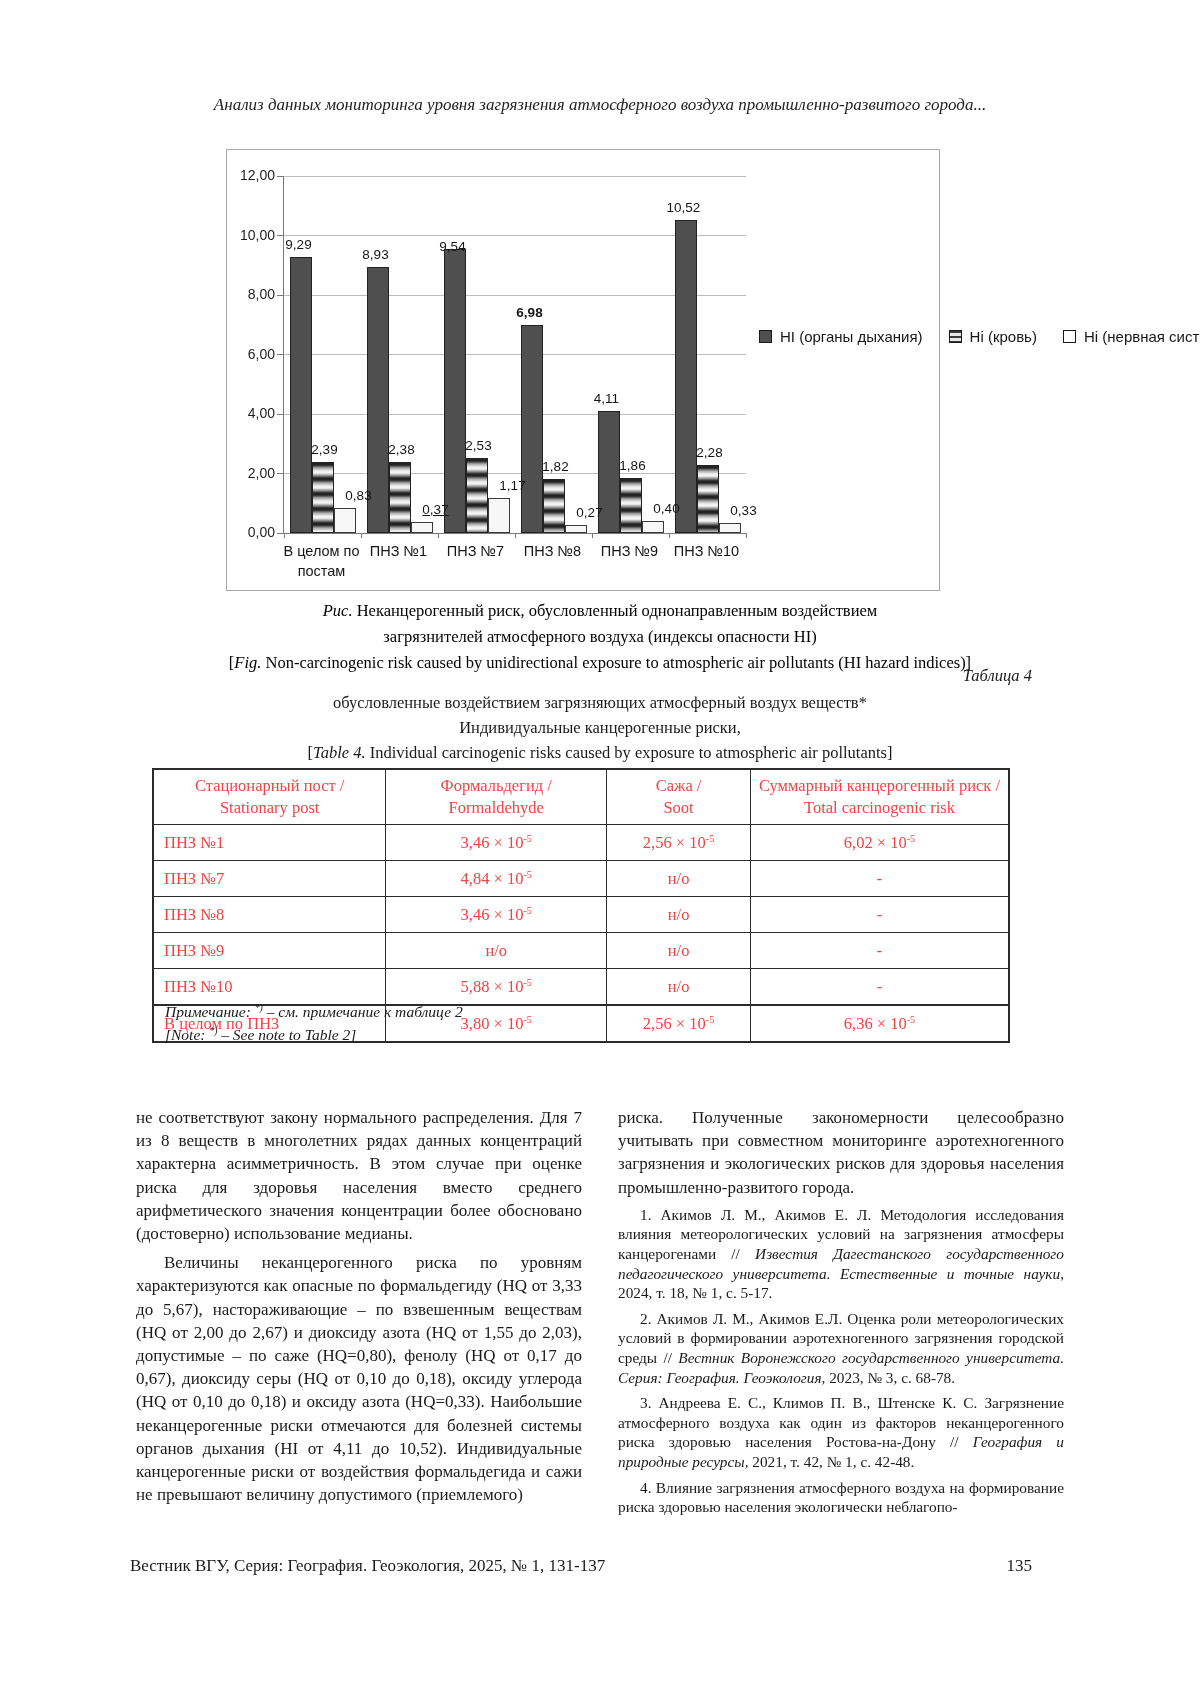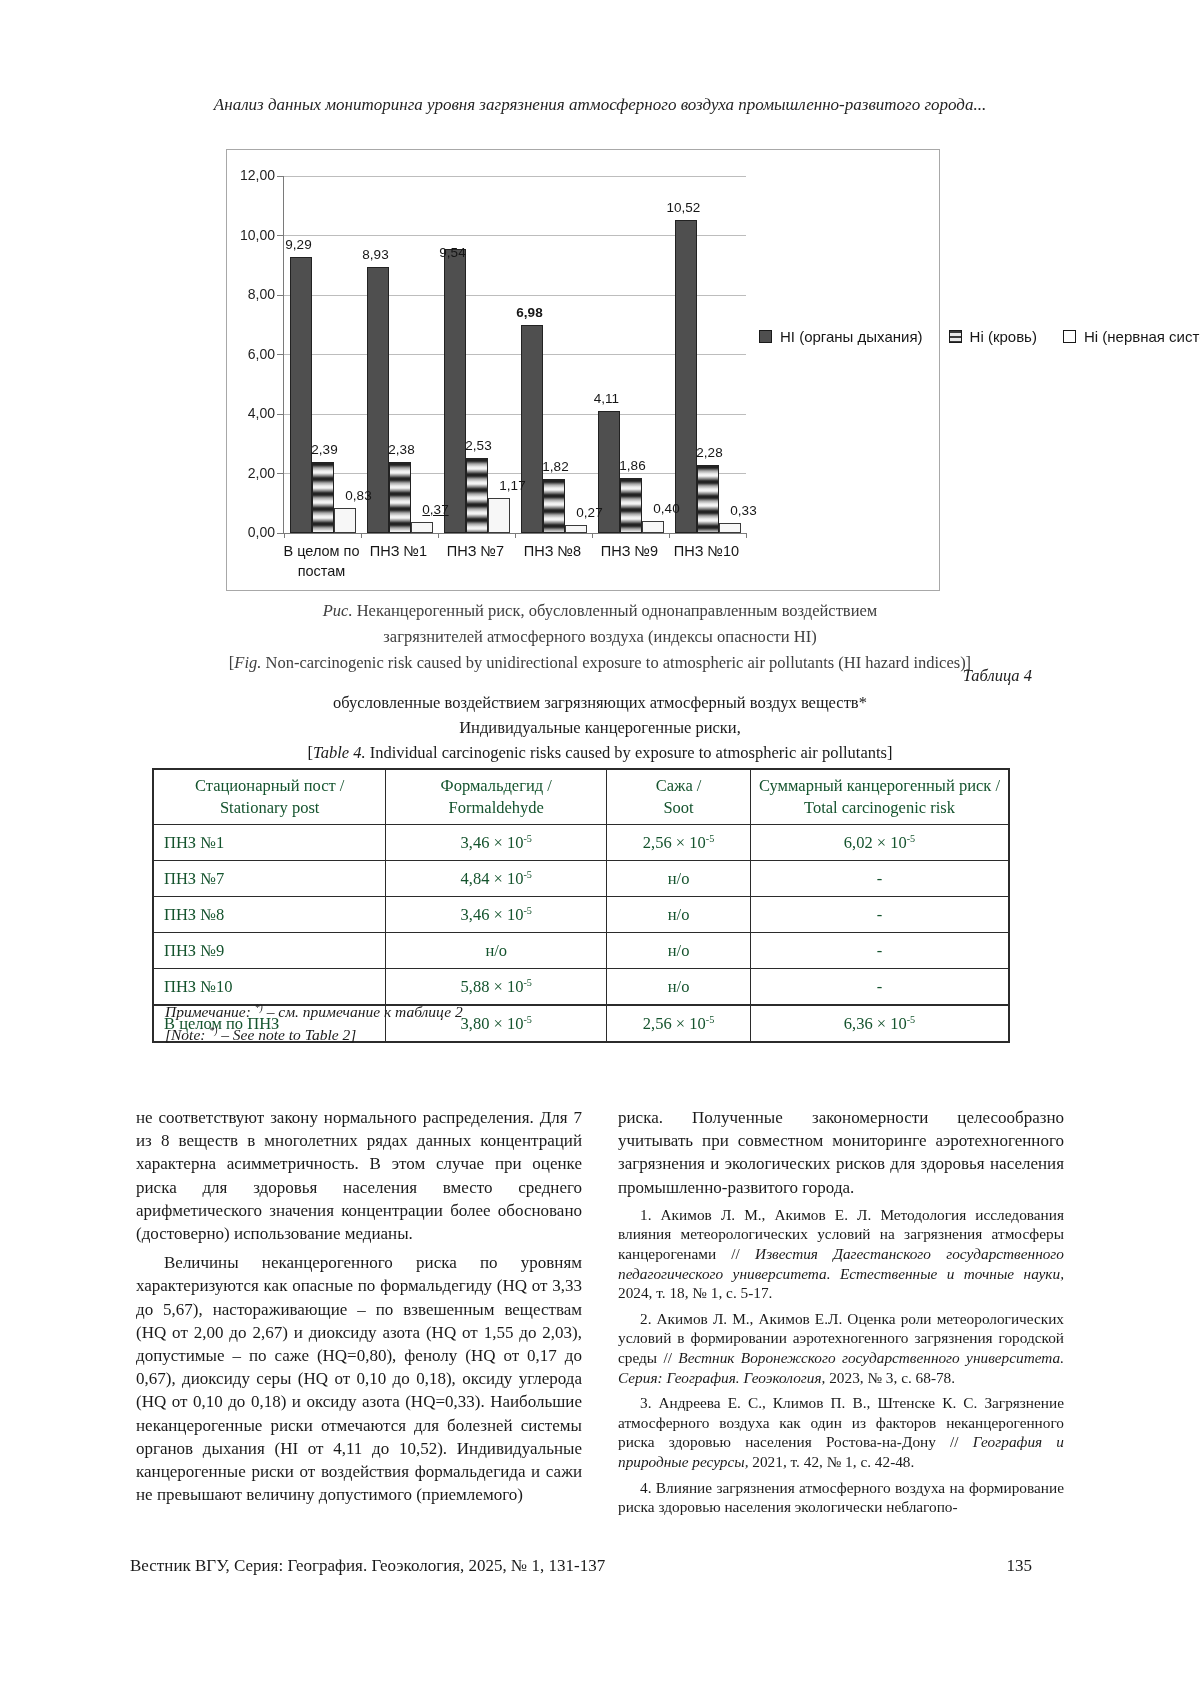--- a/index.html
+++ b/index.html
@@ -32,27 +32,27 @@
   .xlabel{position:absolute;top:0;text-align:center;font-size:14.5px;color:#161616;line-height:20px;}
   .legend{position:absolute;left:532px;top:178px;display:flex;flex-direction:row;gap:26px;}
   .legend-item{display:flex;align-items:center;gap:8px;font-size:15px;color:#161616;white-space:nowrap;}
   .swatch{width:13px;height:13px;box-sizing:border-box;flex:0 0 13px;}
   .sw-dark{background:#4f4f4f;border:1px solid #1a1a1a;}
   .sw-striped{border:1px solid #1a1a1a;background:repeating-linear-gradient(to bottom,#3a3a3a 0 2px,#e8e8e8 2px 5px);}
   .sw-white{background:#ffffff;border:1px solid #1a1a1a;}
 
   
   .fig-caption{position:absolute;top:598px;left:0;right:0;text-align:center;
-    font-size:16.5px;line-height:26px;color:#404040;}
+    font-size:16.5px;line-height:26px;color:#000000;}
 
   
   .table-label{position:absolute;top:666px;right:168px;font-style:italic;font-size:16.5px;}
   .table-title{position:absolute;top:690px;left:0;right:0;text-align:center;font-size:16.5px;line-height:25px;}
   .data-table{position:absolute;left:152px;top:768px;width:858px;border-collapse:collapse;
-    font-size:16.5px;color:#14532d;}
+    font-size:16.5px;color:#ef4444;}
   .data-table th,.data-table td{border:1px solid #2b2b2b;text-align:center;vertical-align:middle;padding:3px 8px;}
   .data-table{border:2px solid #2b2b2b;}
   .data-table th{font-weight:normal;line-height:22px;padding:5px 6px;}
   .data-table td{height:29px;}
   .data-table td.c-left{text-align:left;padding-left:10px;}
   .data-table tr.total-row td{border-top:2px solid #2b2b2b;}
   .h-l1,.h-l2{display:block;}
   .table-notes{position:absolute;left:165px;top:1000px;font-style:italic;font-size:15.5px;line-height:23px;}
 
   
@@ -103,21 +103,21 @@
         <div class="xtick-mark" style="left: 154px;"></div>
         <div class="xtick-mark" style="left: 231px;"></div>
         <div class="xtick-mark" style="left: 308px;"></div>
         <div class="xtick-mark" style="left: 385px;"></div>
         <div class="xtick-mark" style="left: 462px;"></div>
         <div class="bar bar-dark" style="left: 5.5px; height: 276.377px;"></div>
         <div class="bar-value" style="left: -8.5px; top: 60.6225px;">9,29</div>
         <div class="bar bar-dark" style="left: 82.5px; height: 265.668px;"></div>
         <div class="bar-value" style="left: 68.5px; top: 71.3325px;">8,93</div>
         <div class="bar bar-dark" style="left: 159.5px; height: 283.815px;"></div>
-        <div class="bar-value" style="left: 145.5px; top: 69px;">9,54</div>
+        <div class="bar-value" style="left: 145.5px; top: 63px;">9,54</div>
         <div class="bar bar-dark" style="left: 236.5px; height: 207.655px;"></div>
         <div class="bar-value" style="left: 222.5px; top: 129.345px; font-weight: bold;">6,98</div>
         <div class="bar bar-dark" style="left: 313.5px; height: 122.272px;"></div>
         <div class="bar-value" style="left: 299.5px; top: 214.727px;">4,11</div>
         <div class="bar bar-dark" style="left: 390.5px; height: 312.97px;"></div>
         <div class="bar-value" style="left: 376.5px; top: 24.03px;">10,52</div>
         <div class="bar bar-striped" style="left: 27.5px; height: 71.1025px;"></div>
         <div class="bar-value" style="left: 17.5px; top: 265.897px;">2,39</div>
         <div class="bar bar-striped" style="left: 104.5px; height: 70.805px;"></div>
         <div class="bar-value" style="left: 94.5px; top: 266.195px;">2,38</div>

